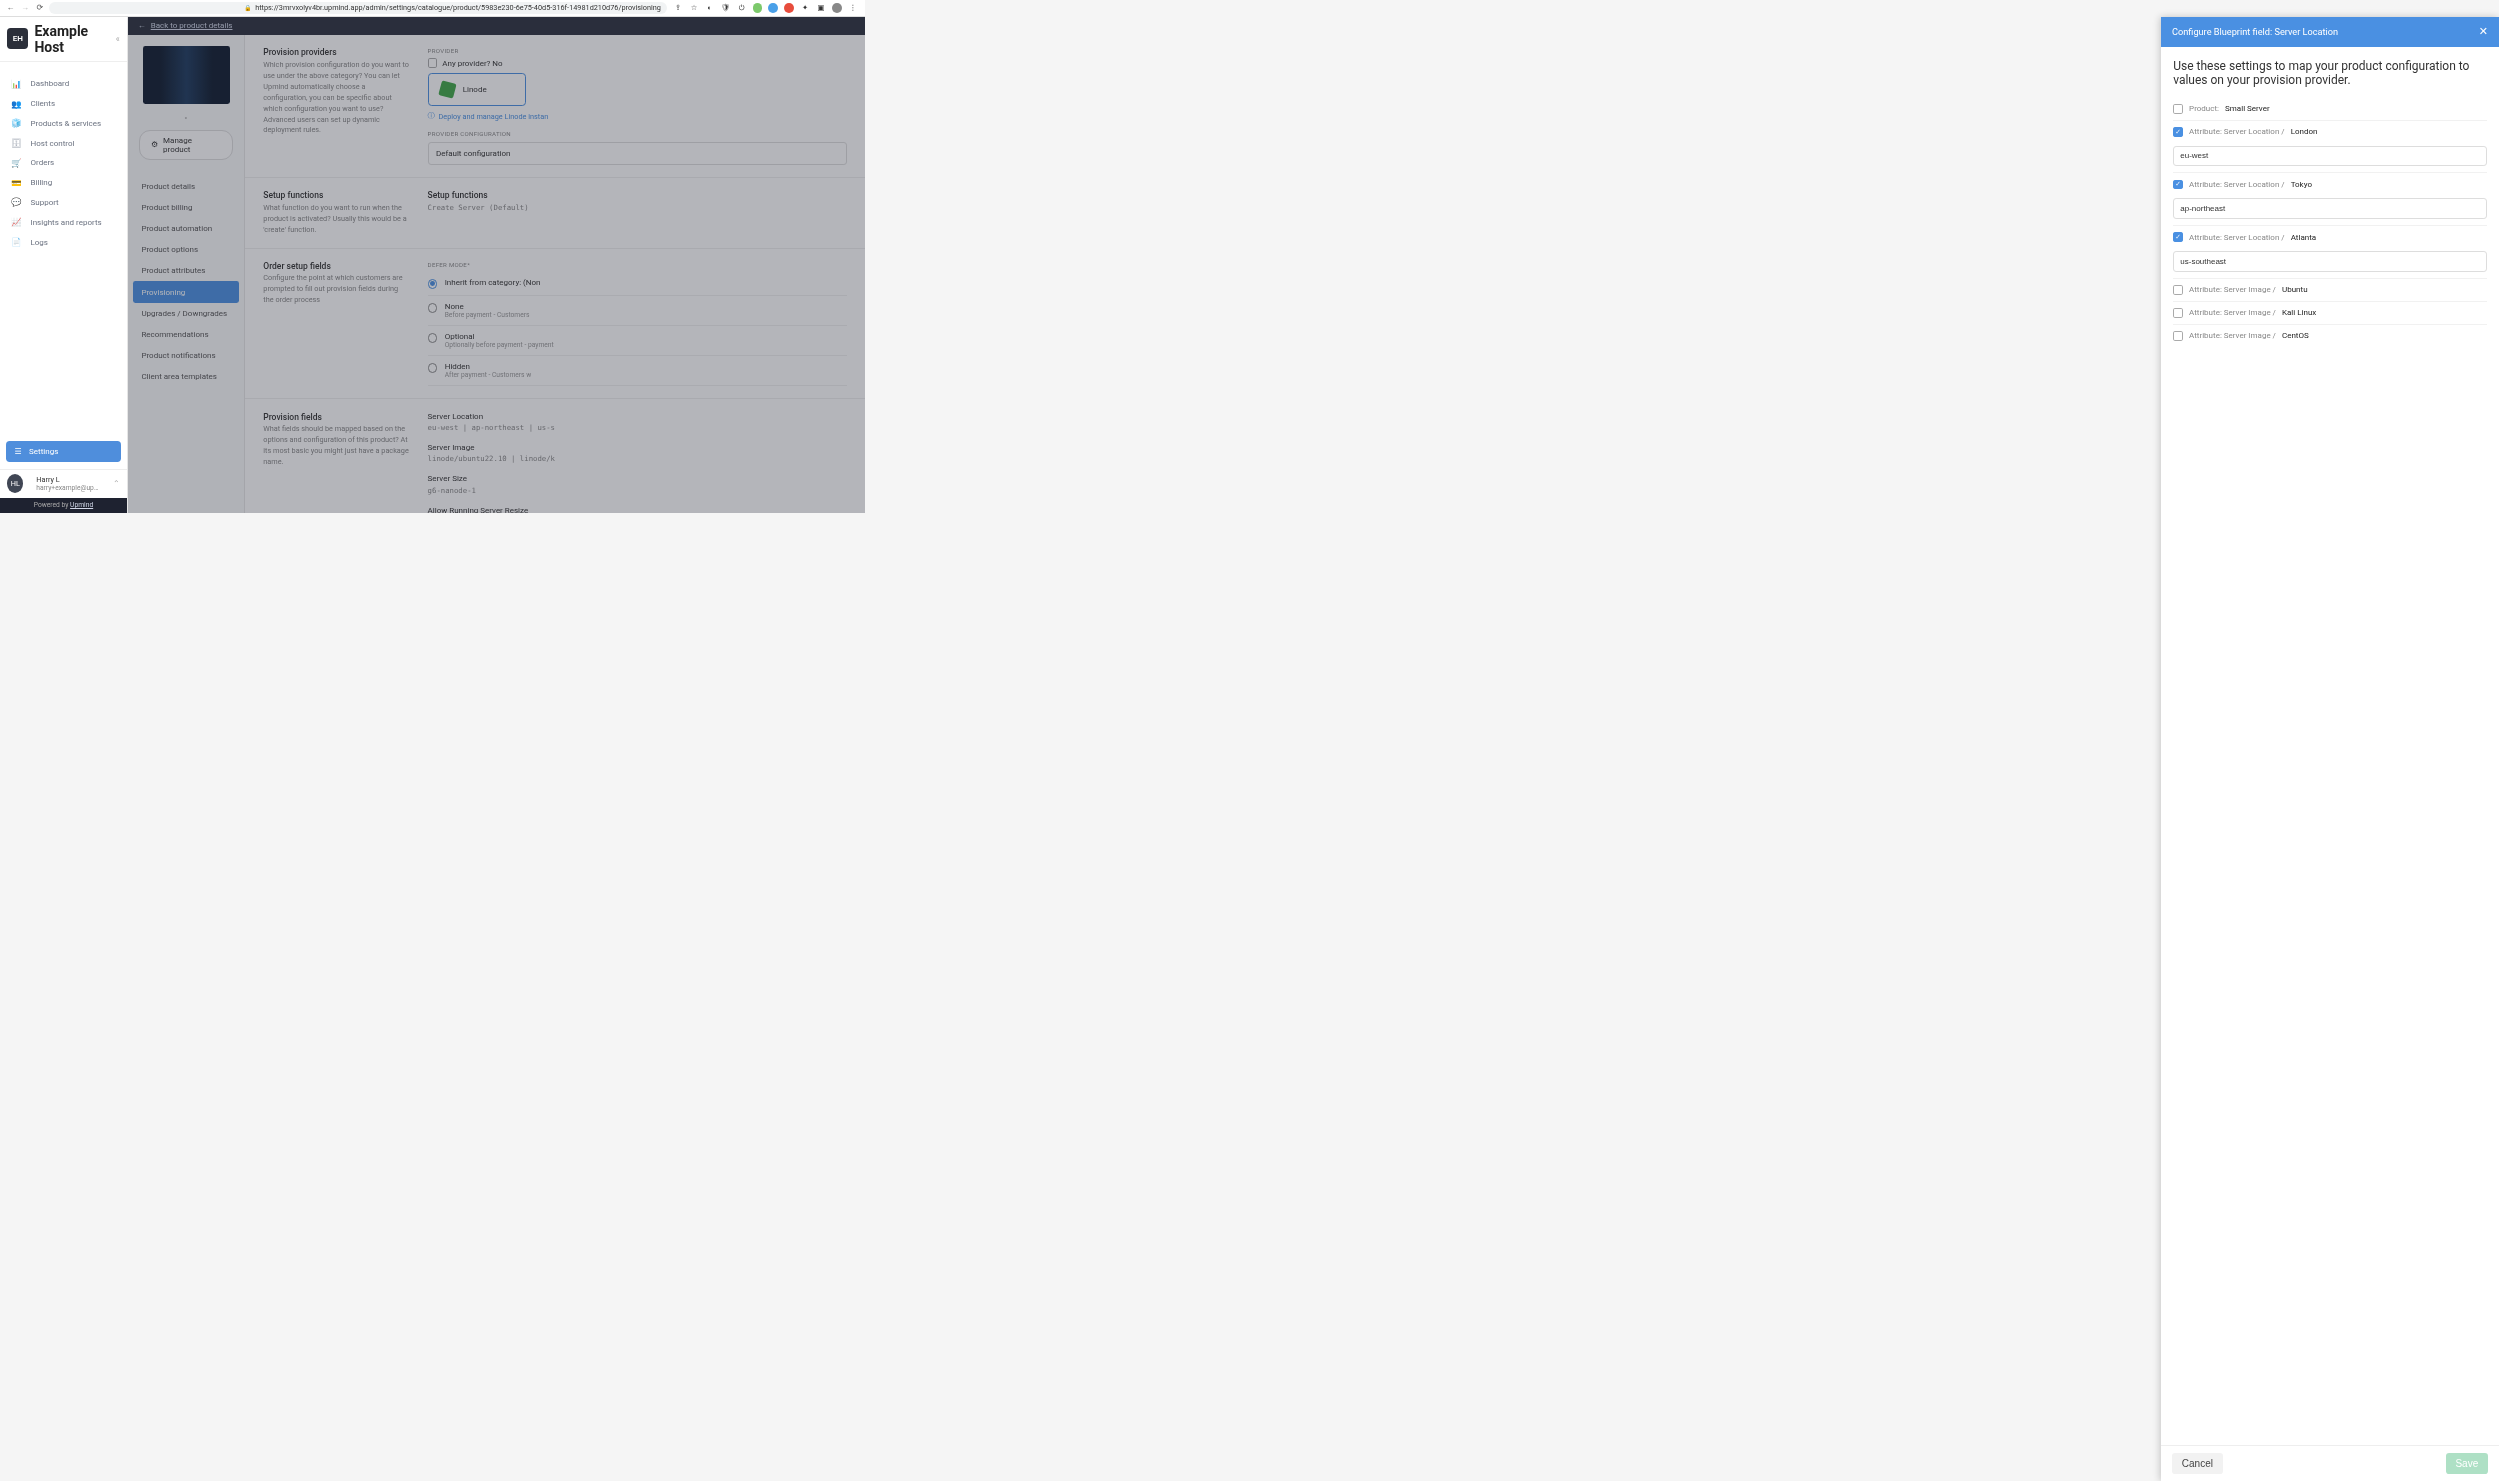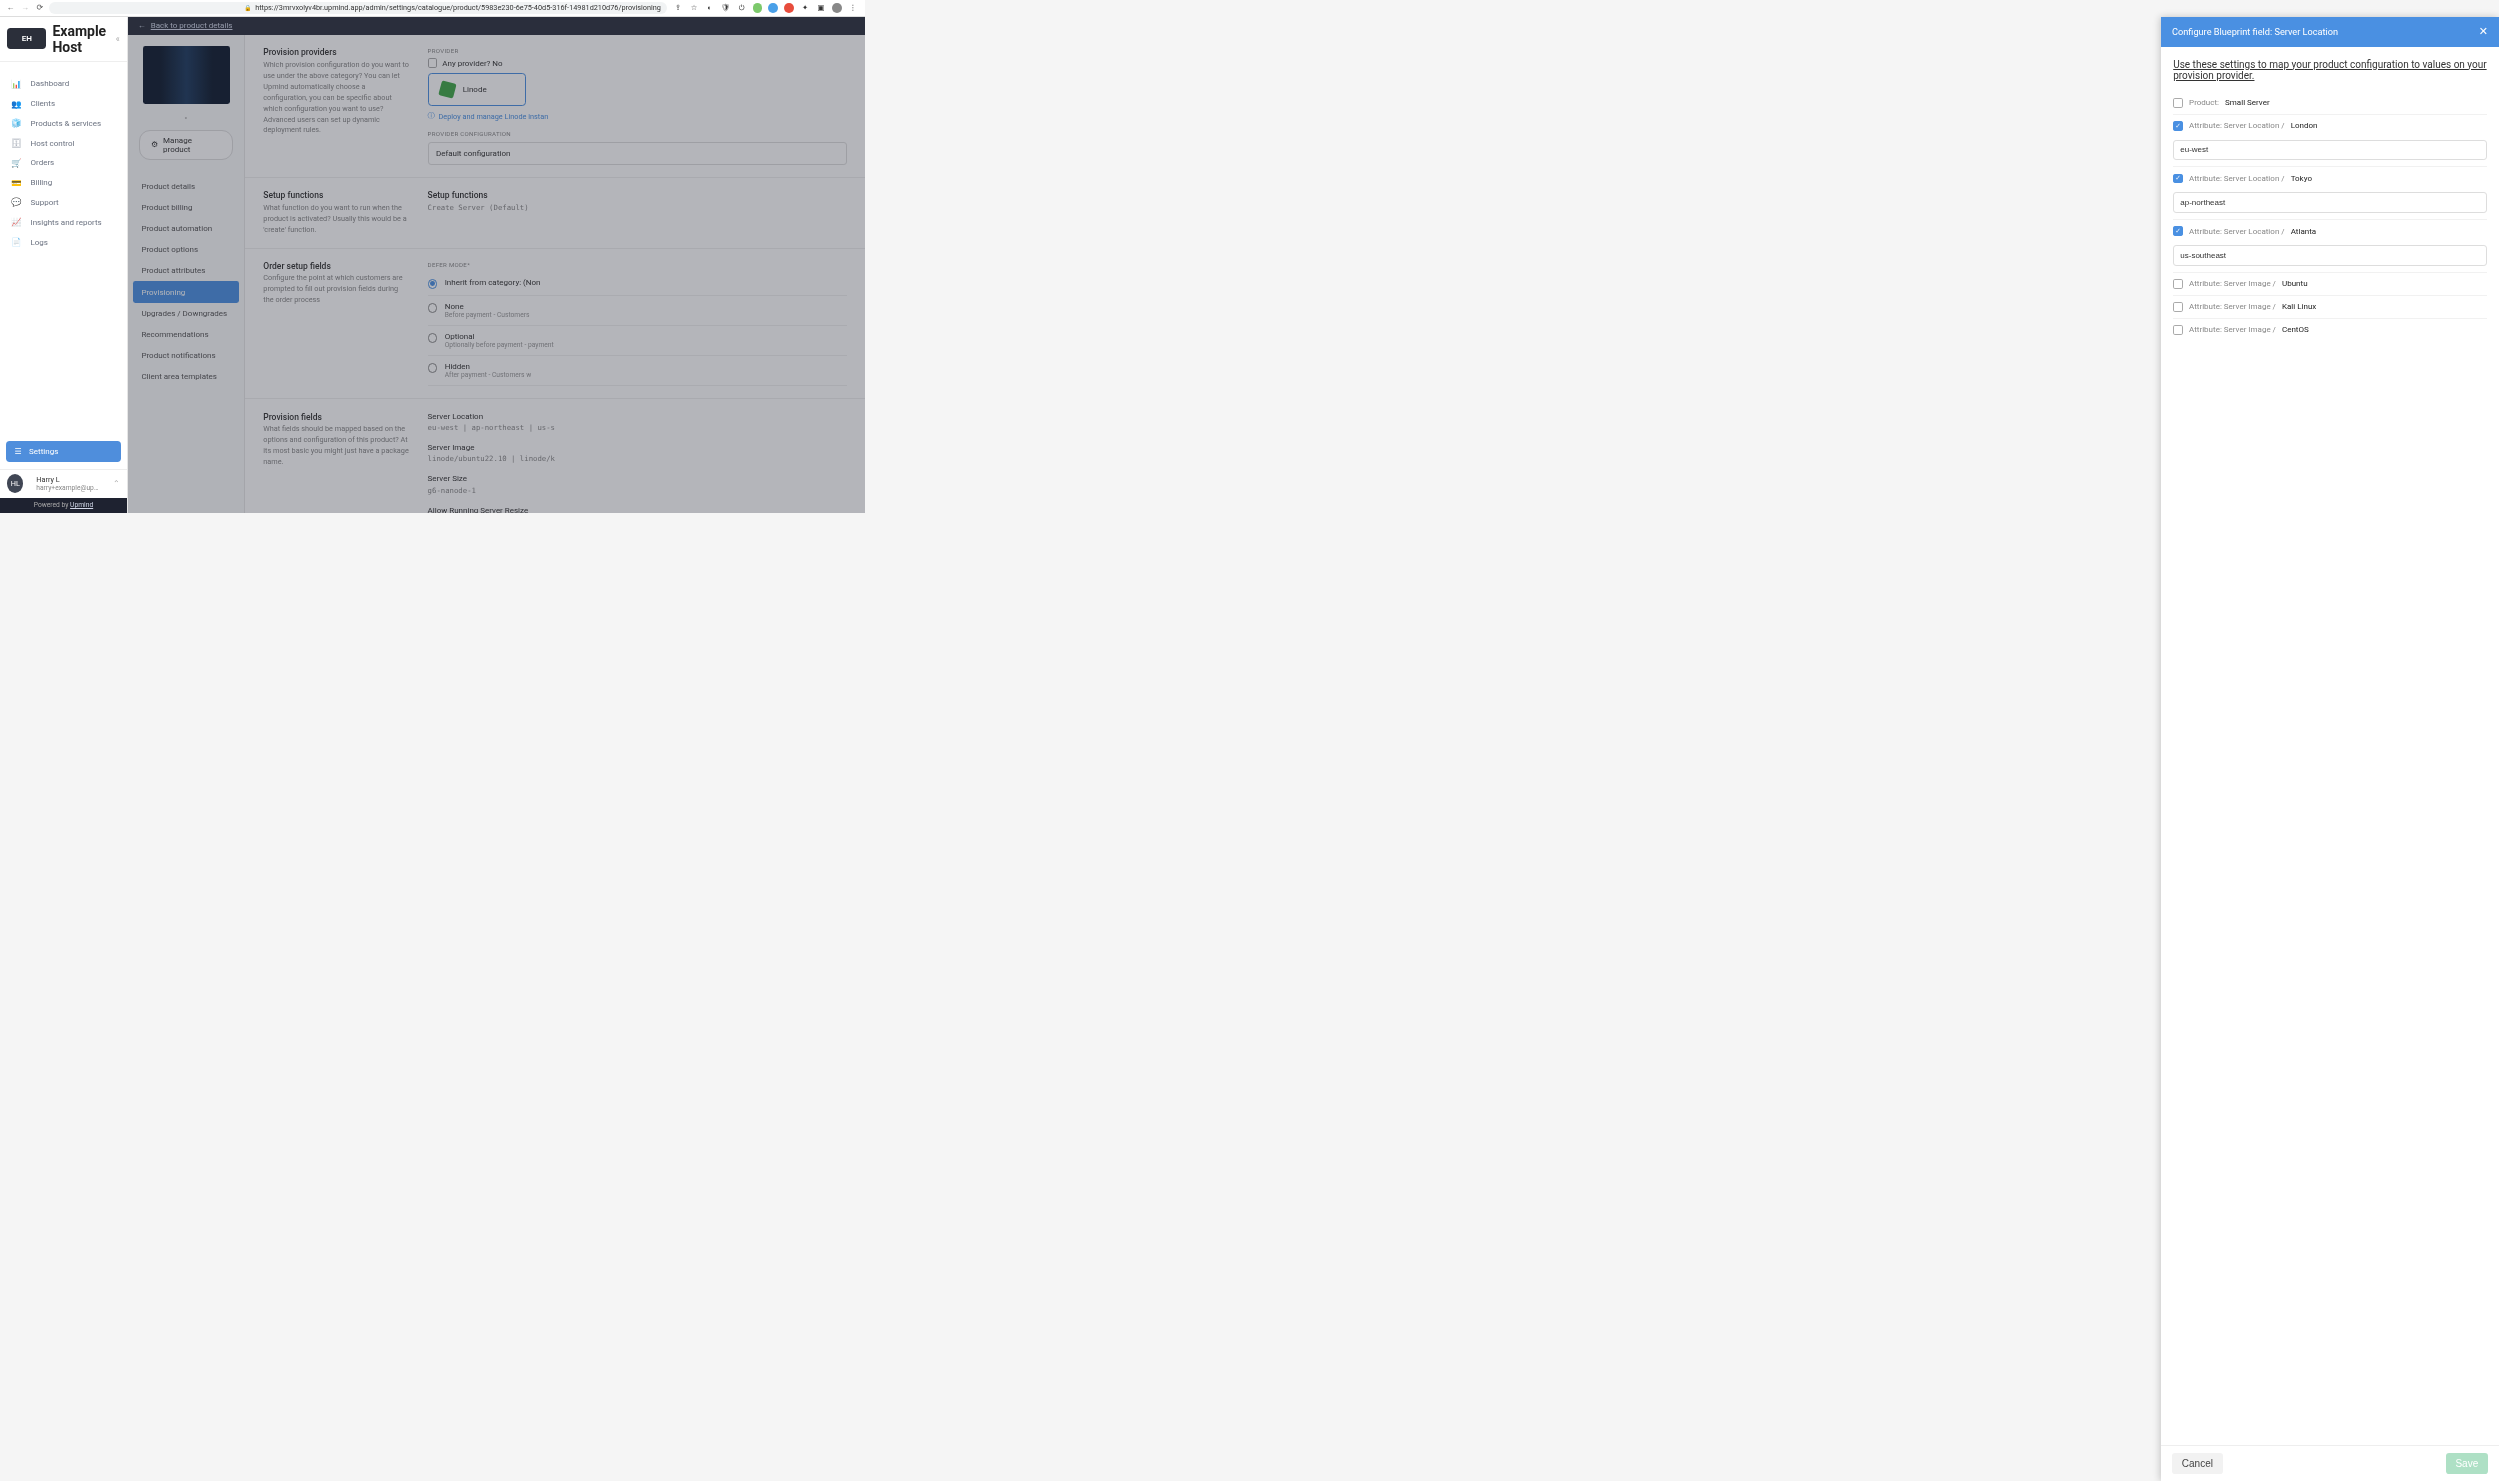--- a/index.html
+++ b/index.html
@@ -56,21 +56,21 @@
     flex-direction: column;
   }
   .brand-row {
     display: flex;
     align-items: center;
     padding: 6.1px 7.3px;
     border-bottom: 0.6px solid #eee;
     gap: 6.1px;
   }
   .brand-badge {
-    width: 39px; height: 21px; border-radius: 3.7px;
+    width: 21px; height: 21px; border-radius: 3.7px;
     background: #2b2f3a;
     color: #fff;
     display:flex; align-items:center; justify-content:center;
     font-weight: 600; font-size: 8px;
   }
   .brand-name { font-size: 14px; color:#222; flex:1;font-weight:bold; }
   .collapse-icon { color:#aaa; font-size: 8.5px; }
 
   .nav-list { flex:1; padding-top: 12.2px; }
   .nav-item {
@@ -188,21 +188,21 @@
     z-index: 50;
   }
   .drawer-header {
     background:#4a90e2;
     color:#fff; padding: 8.5px 11px;
     display:flex; align-items:center; justify-content:space-between;
     font-size:9.2px;
   }
   .close-x { font-size:11px; cursor:pointer; }
   .drawer-body { flex:1; overflow:auto; padding: 12.2px; }
-  .desc-text { font-size:10px; color:#333; margin-bottom:11px;text-decoration:underline; }
+  .desc-text { font-size:12px; color:#333; margin-bottom:11px; }
   .attr-row {
     padding: 6.1px 0; border-top:0.6px solid #f1f1f1;
   }
   .attr-row:first-of-type { border-top:none; }
   .attr-head { display:flex; align-items:center; gap:6.1px; font-size:8px; }
   .attr-label { color:#888; }
   .attr-value { color:#222; }
   .cbx { width:9.8px; height:9.8px; border:0.9px solid #aaa; border-radius:1.8px; background:#fff; display:inline-flex; align-items:center; justify-content:center; flex-shrink:0; }
   .cbx.checked { background:#4a90e2; border-color:#4a90e2; color:#fff; font-size:6.7px; }
   .text-input {

